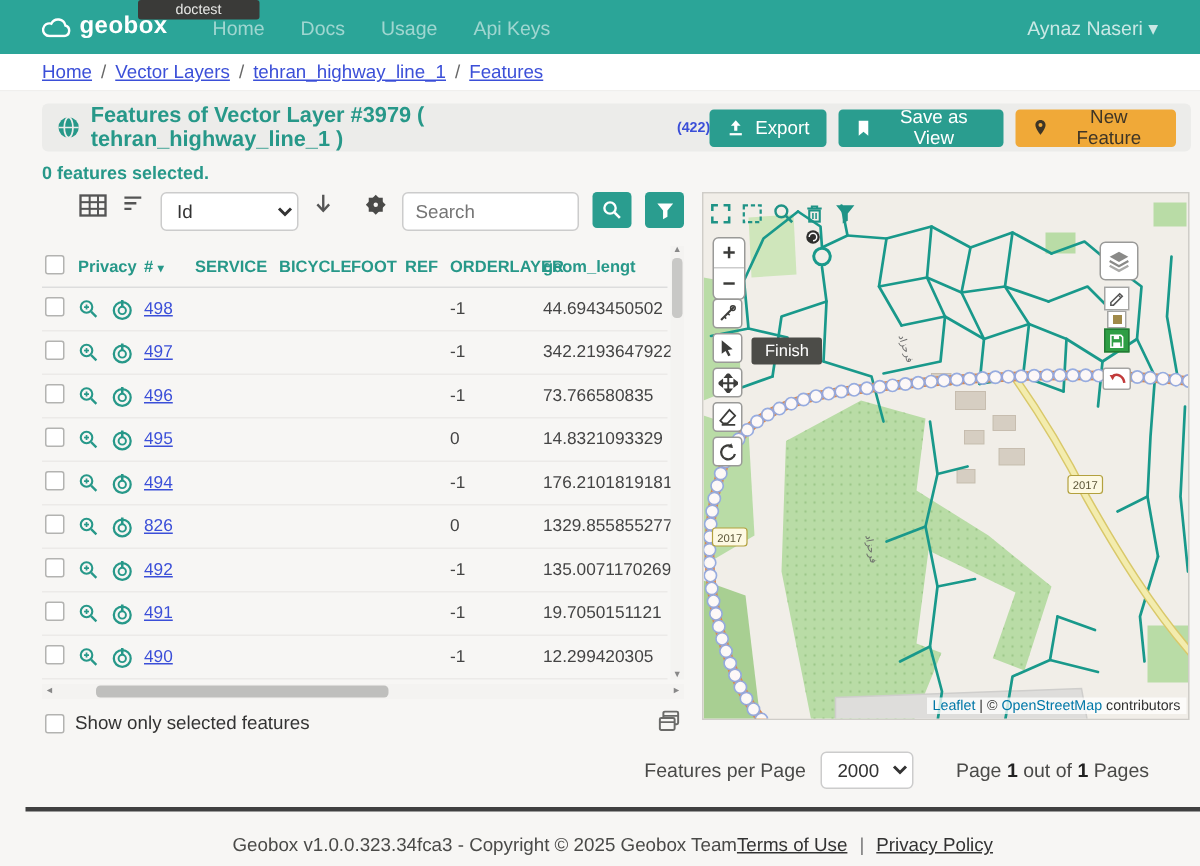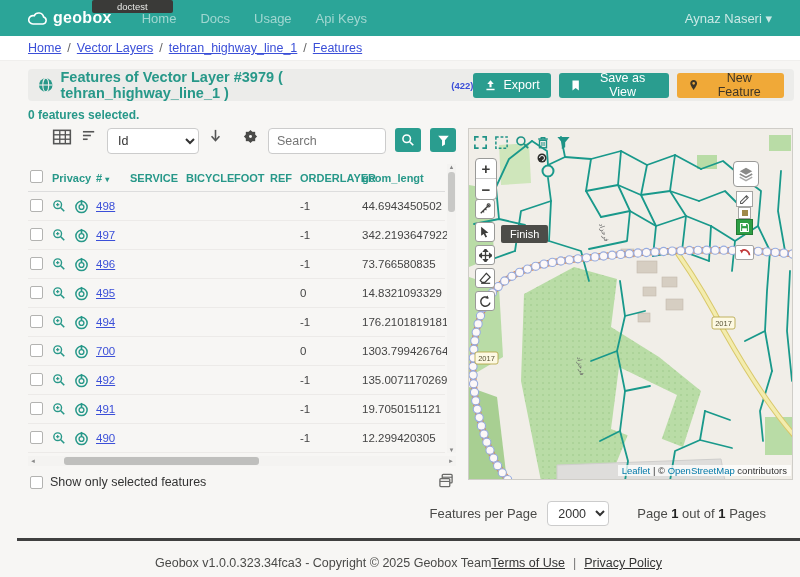--- a/index.html
+++ b/index.html
@@ -370,27 +370,27 @@
                   <line x1="10" y1="10" x2="14" y2="14" stroke="#279889" stroke-width="1.8"></line>
                   <line x1="4.6" y1="6.5" x2="8.4" y2="6.5" stroke="#279889" stroke-width="1.3"></line>
                   <line x1="6.5" y1="4.6" x2="6.5" y2="8.4" stroke="#279889" stroke-width="1.3"></line>
                 </svg>
   <svg width="15" height="15" viewBox="0 0 16 16">
                   <circle cx="8" cy="8.5" r="6" fill="none" stroke="#279889" stroke-width="1.6"></circle>
                   <circle cx="8" cy="8.5" r="2.6" fill="none" stroke="#279889" stroke-width="1.4"></circle>
                   <line x1="8" y1="1" x2="8" y2="6" stroke="#279889" stroke-width="1.8"></line>
                 </svg>
 </span>
-              <span><a>700</a></span>
+              <span><a>826</a></span>
               <span></span>
               <span></span>
               <span></span>
               <span></span>
               <span>0</span>
-              <span>1303.799426764</span>
+              <span>1329.855855277</span>
             </div>
             <div class="grid-row trow">
               <span><input type="checkbox" style=""></span>
               <span class="cell-actions">
   <svg width="14" height="14" viewBox="0 0 16 16">
                   <circle cx="6.5" cy="6.5" r="4.4" fill="none" stroke="#279889" stroke-width="1.6"></circle>
                   <line x1="10" y1="10" x2="14" y2="14" stroke="#279889" stroke-width="1.8"></line>
                   <line x1="4.6" y1="6.5" x2="8.4" y2="6.5" stroke="#279889" stroke-width="1.3"></line>
                   <line x1="6.5" y1="4.6" x2="6.5" y2="8.4" stroke="#279889" stroke-width="1.3"></line>
                 </svg>

